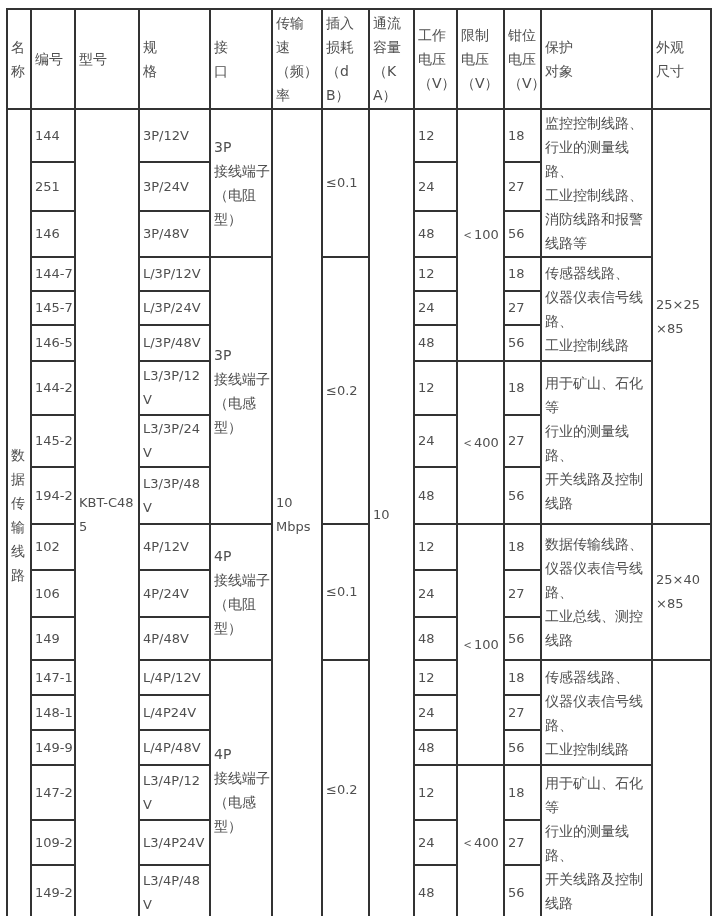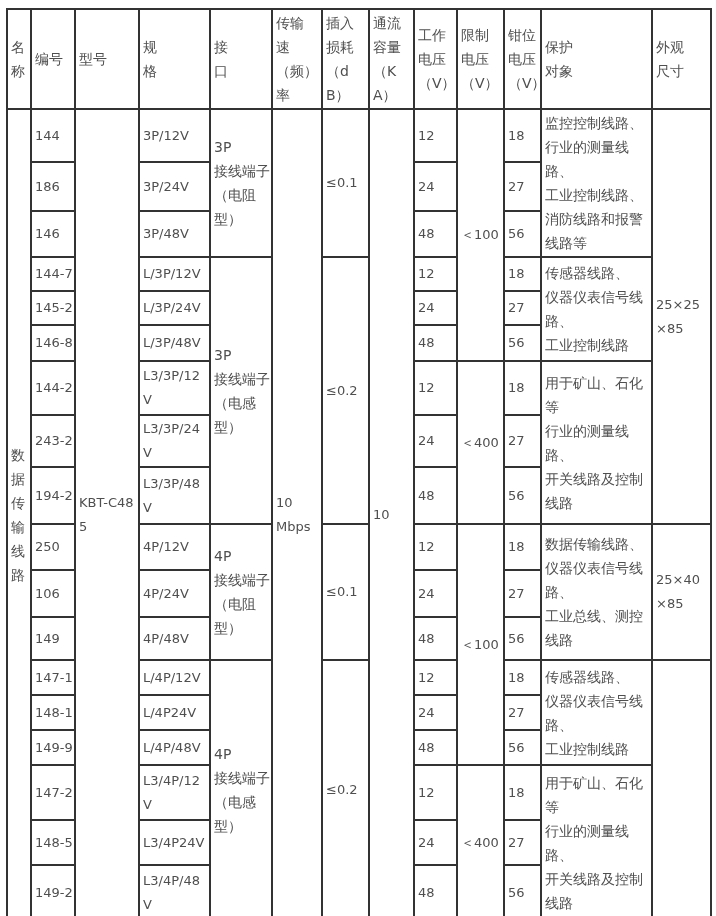--- a/index.html
+++ b/index.html
@@ -101,21 +101,21 @@
     <td rowspan="6" class="lim">＜100</td>
     <td class="num">18</td>
     <td rowspan="3">监控控制线路、
 行业的测量线路、
 工业控制线路、
 消防线路和报警线路等</td>
     <td rowspan="9" class="sz">25×25
 ×85</td>
   </tr>
   <tr class="h45">
-    <td class="num">186</td>
+    <td class="num">251</td>
     <td class="spc">3P/24V</td>
     <td class="num">24</td>
     <td class="num">27</td>
   </tr>
   <tr class="h42">
     <td class="num">146</td>
     <td class="spc">3P/48V</td>
     <td class="num">48</td>
     <td class="num">56</td>
   </tr>
@@ -128,57 +128,57 @@
 （电感
 型）</td>
     <td rowspan="6" class="ls">≤0.2</td>
     <td class="num">12</td>
     <td class="num">18</td>
     <td rowspan="3">传感器线路、
 仪器仪表信号线路、
 工业控制线路</td>
   </tr>
   <tr class="h34">
-    <td class="num">145-2</td>
+    <td class="num">145-7</td>
     <td class="spc">L/3P/24V</td>
     <td class="num">24</td>
     <td class="num">27</td>
   </tr>
   <tr class="h36">
-    <td class="num">146-8</td>
+    <td class="num">146-5</td>
     <td class="spc">L/3P/48V</td>
     <td class="num">48</td>
     <td class="num">56</td>
   </tr>
 
   <tr class="h54">
     <td class="num">144-2</td>
     <td class="spc">L3/3P/12V</td>
     <td class="num">12</td>
     <td rowspan="3" class="lim">＜400</td>
     <td class="num">18</td>
     <td rowspan="3">用于矿山、石化等
 行业的测量线路、
 开关线路及控制线路</td>
   </tr>
   <tr class="h46">
-    <td class="num">243-2</td>
+    <td class="num">145-2</td>
     <td class="spc">L3/3P/24V</td>
     <td class="num">24</td>
     <td class="num">27</td>
   </tr>
   <tr class="h57">
     <td class="num">194-2</td>
     <td class="spc">L3/3P/48V</td>
     <td class="num">48</td>
     <td class="num">56</td>
   </tr>
 
   <tr class="h46">
-    <td class="num">250</td>
+    <td class="num">102</td>
     <td class="spc">4P/12V</td>
     <td rowspan="3">4P
 接线端子
 （电阻
 型）</td>
     <td rowspan="3" class="ls">≤0.1</td>
     <td class="num">12</td>
     <td rowspan="6" class="lim">＜100</td>
     <td class="num">18</td>
     <td rowspan="3">数据传输线路、
@@ -232,21 +232,21 @@
     <td class="num">147-2</td>
     <td class="spc">L3/4P/12V</td>
     <td class="num">12</td>
     <td rowspan="3" class="lim">＜400</td>
     <td class="num">18</td>
     <td rowspan="3">用于矿山、石化等
 行业的测量线路、
 开关线路及控制线路</td>
   </tr>
   <tr class="h45">
-    <td class="num">148-5</td>
+    <td class="num">109-2</td>
     <td class="spc">L3/4P24V</td>
     <td class="num">24</td>
     <td class="num">27</td>
   </tr>
   <tr class="h55">
     <td class="num">149-2</td>
     <td class="spc">L3/4P/48V</td>
     <td class="num">48</td>
     <td class="num">56</td>
   </tr>

